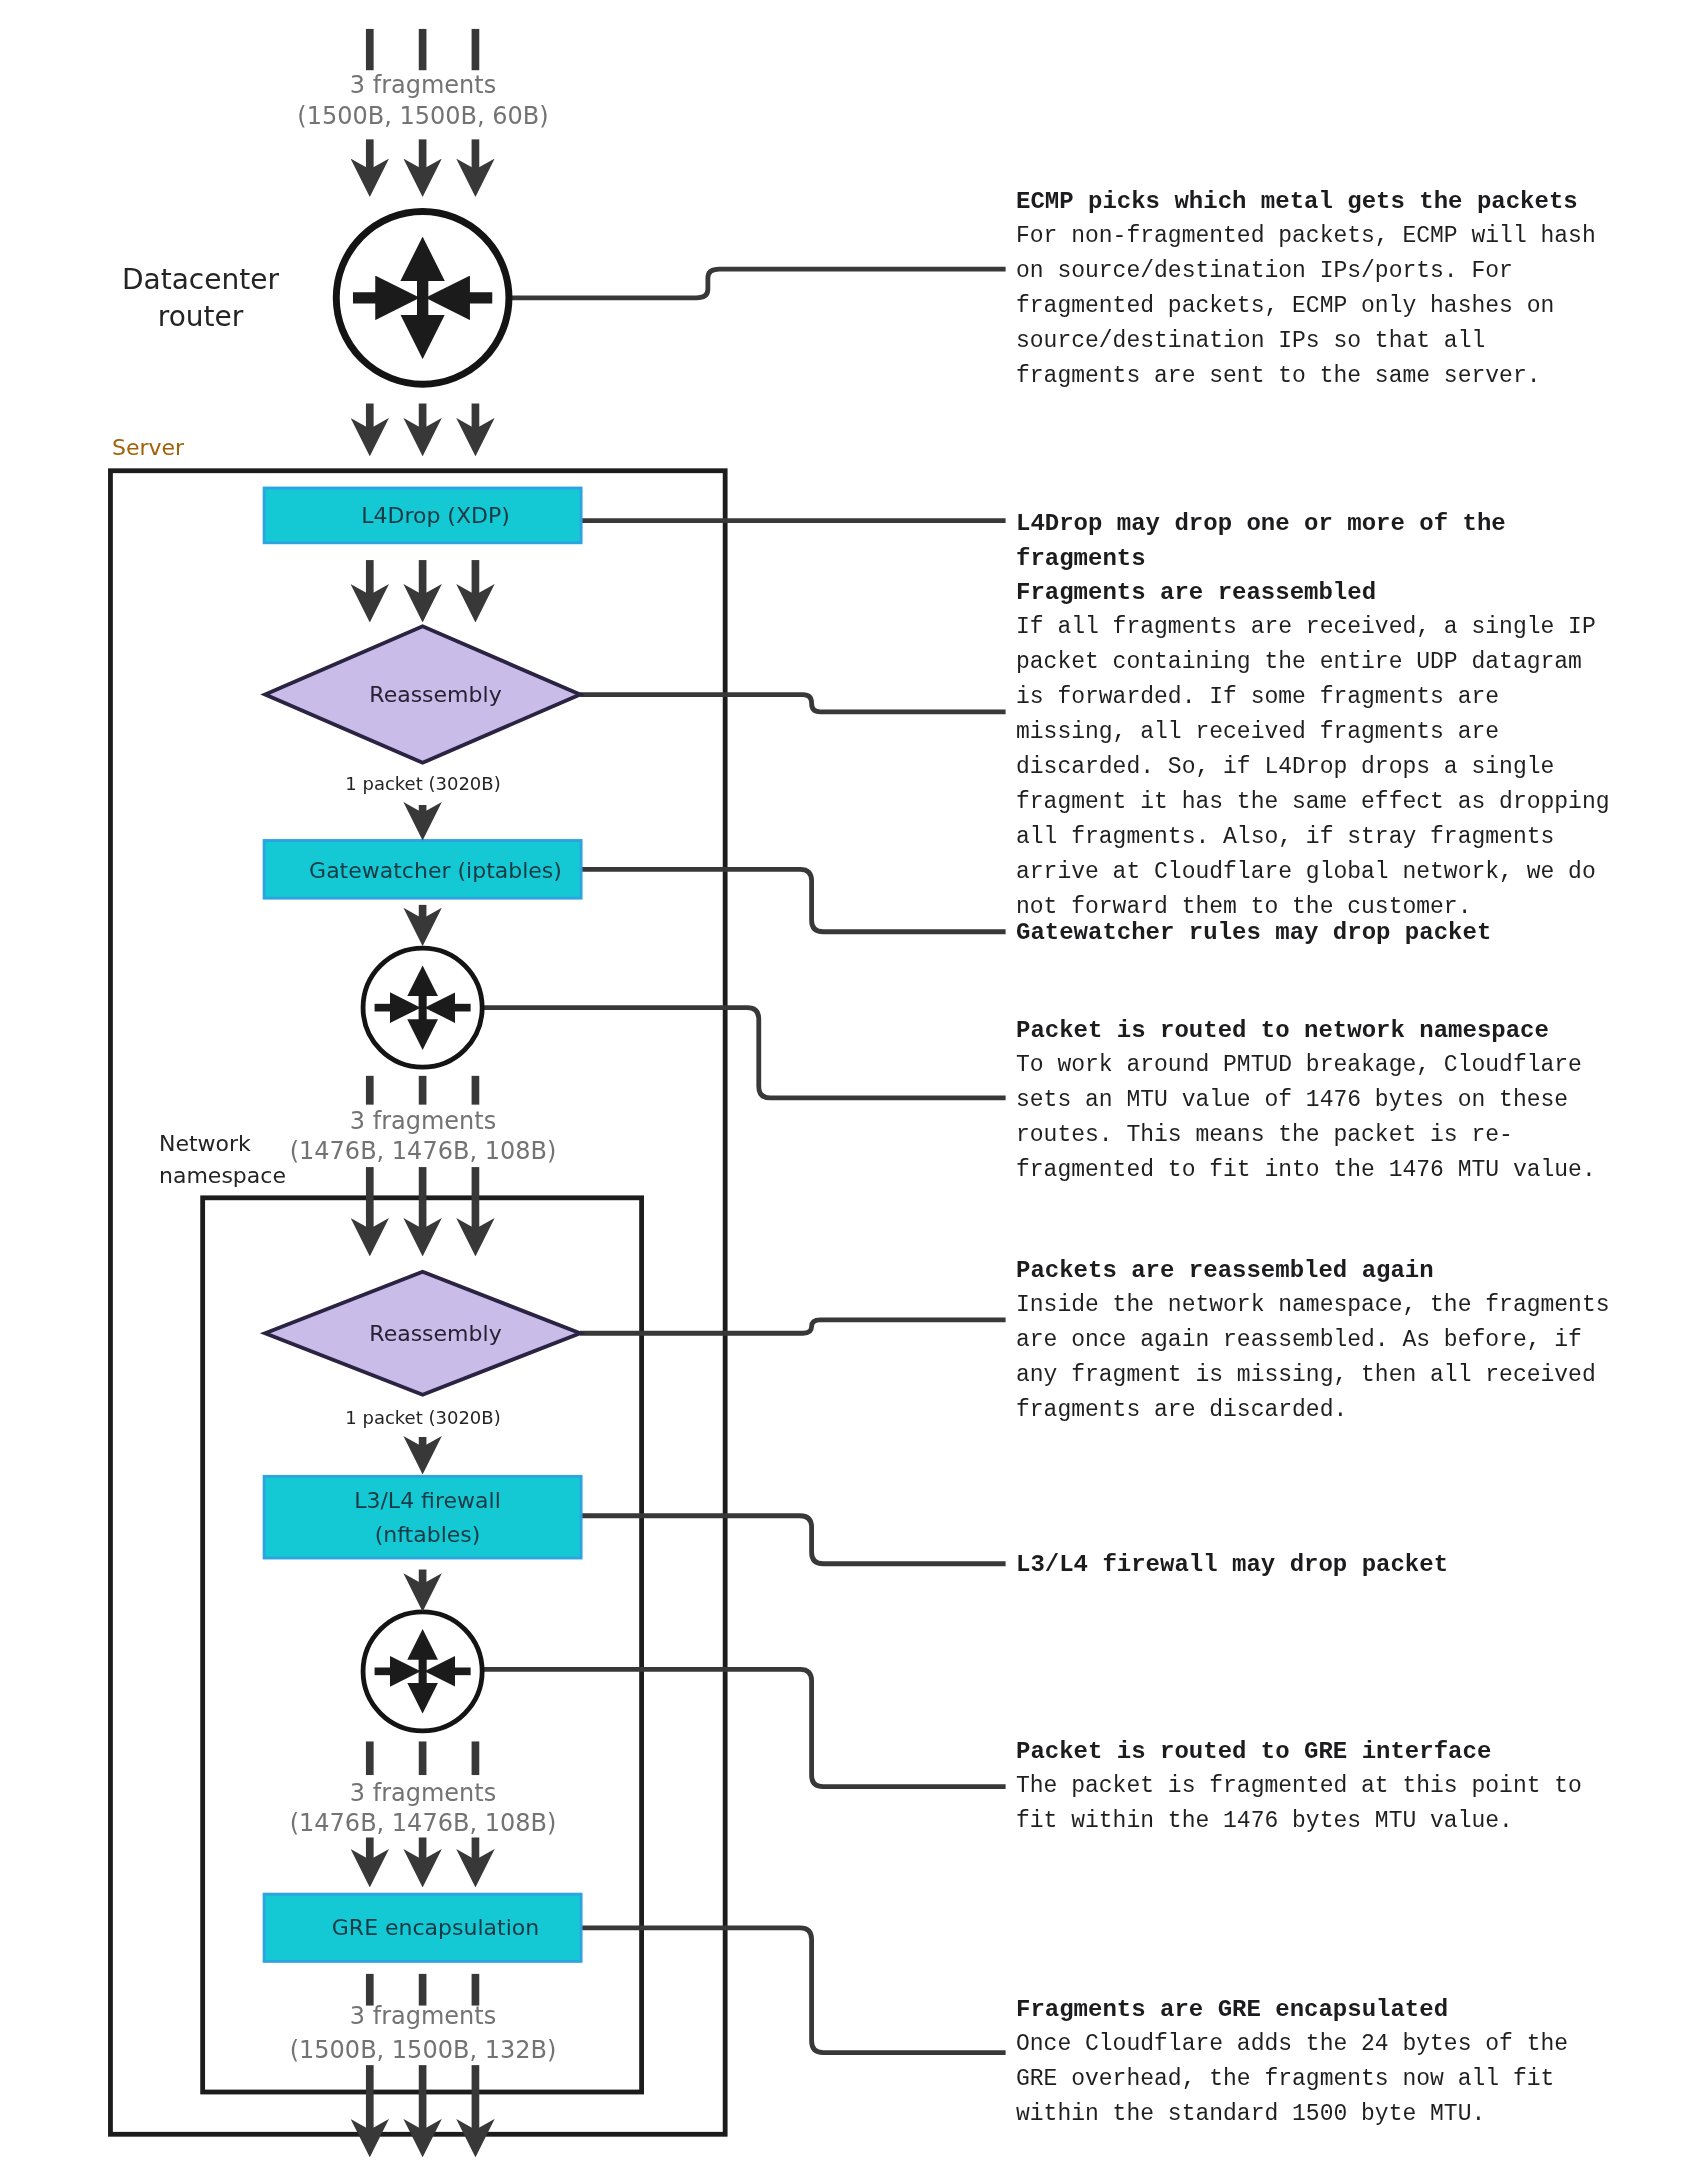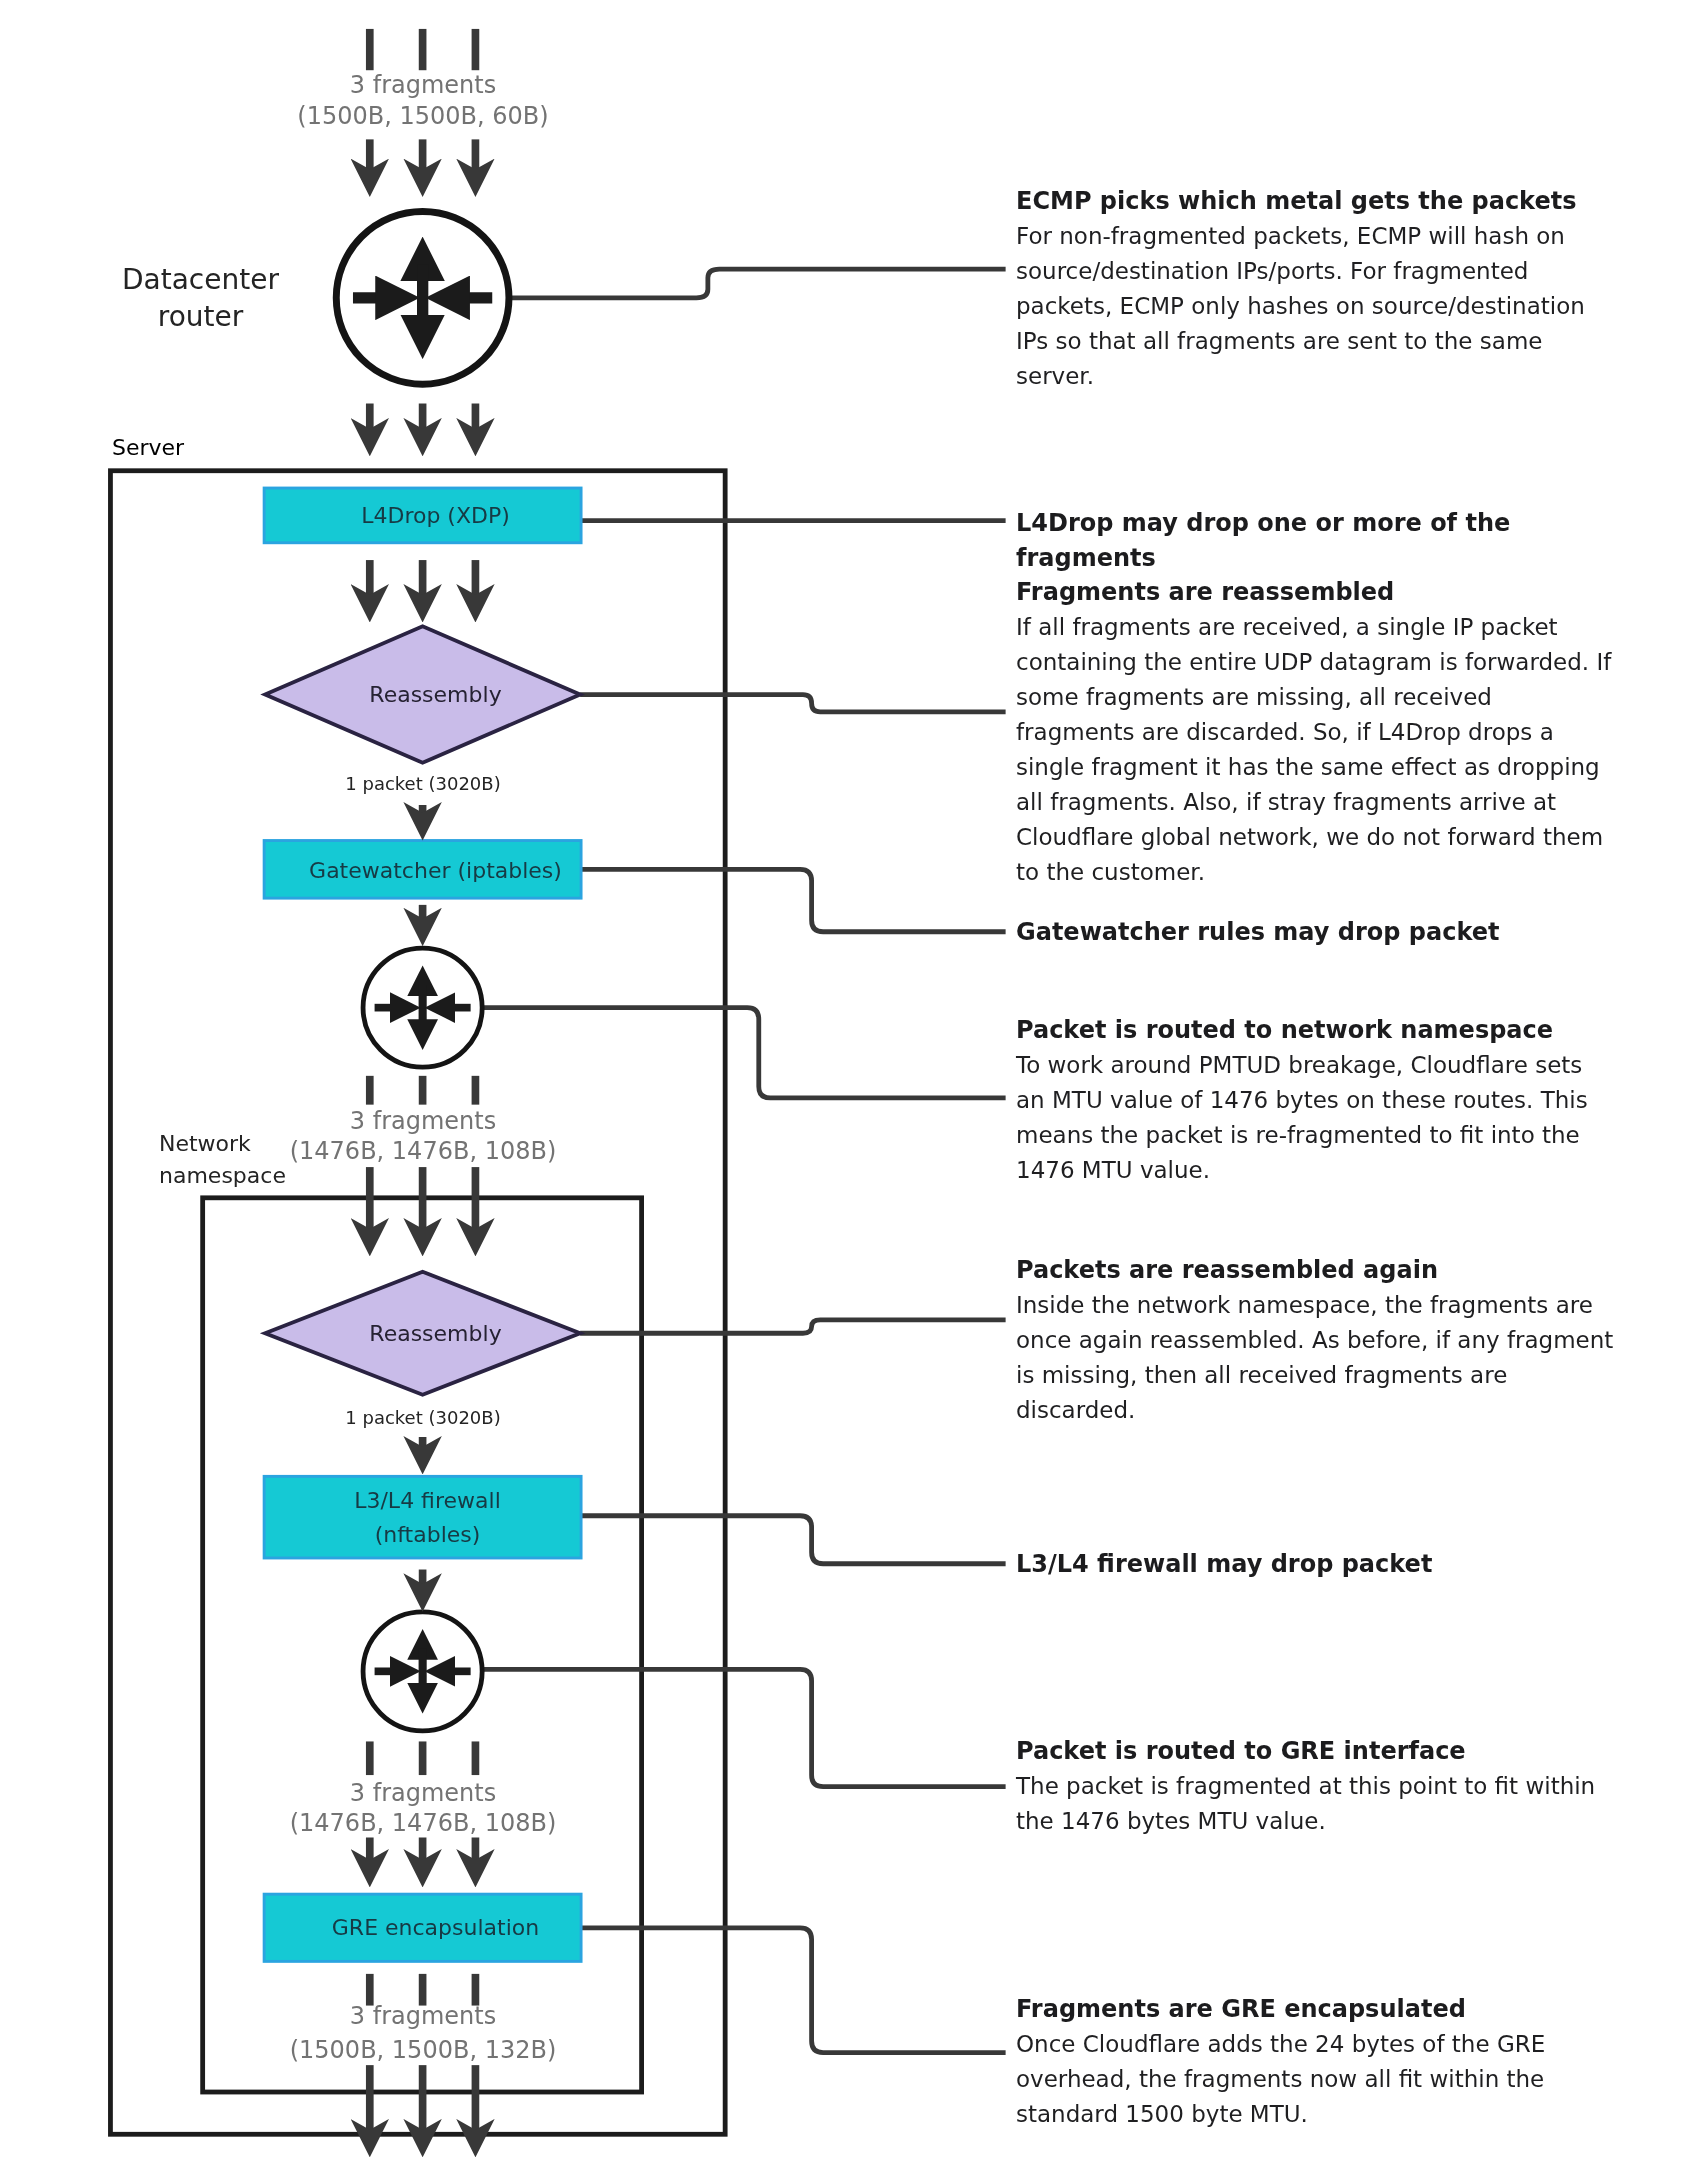--- a/index.html
+++ b/index.html
@@ -13,31 +13,31 @@
   .nodelabel{
     position:absolute;display:flex;align-items:center;justify-content:center;
     text-align:center;font-size:22px;color:#173a44;padding-left:13px;
   }
   .diamondlabel{color:#262233;text-align:right;}
   .centertext{
     position:absolute;left:231px;width:384px;text-align:center;
     font-size:24px;color:#737373;
   }
   .bigcenter{font-size:18px;color:#242424;}
-  .sidelabel{position:absolute;font-size:22px;color:#000000;}
+  .sidelabel{position:absolute;font-size:22px;color:#a16207;}
   .dcrouter{
     position:absolute;left:113px;top:261px;width:175px;text-align:center;
     font-size:28px;line-height:37px;color:#242424;
   }
   .nnlabel{
     position:absolute;left:159px;top:1128px;width:163px;
     font-size:22px;line-height:32px;color:#242424;
   }
   
-  .ann{position:absolute;left:1016px;width:600px;}
+  .ann{position:absolute;left:1016px;width:600px;font-family:Liberation Mono, monospace;}
   .ann-title{font-size:24px;font-weight:bold;line-height:35px;color:#1c1c1e;}
   .ann-body{font-size:23px;line-height:35px;color:#1f1f21;}
 </style>
 </head>
 <body>
 
 <svg class="layer" width="1701" height="2168" viewBox="0 0 1771 2257">
   <defs>
 
     <marker id="ah" viewBox="0 0 10 10" refX="5" refY="5" markerWidth="5" markerHeight="5" orient="auto">

